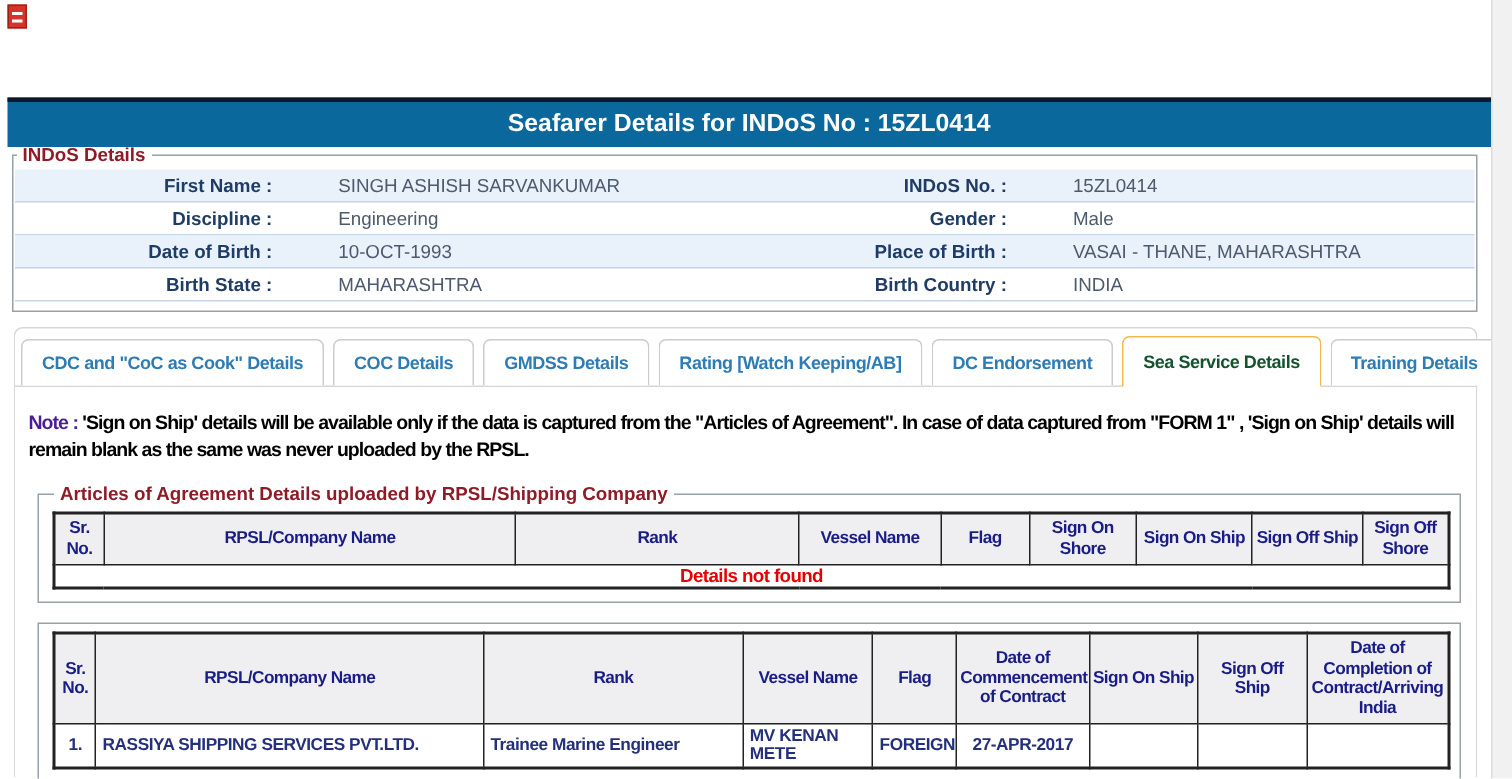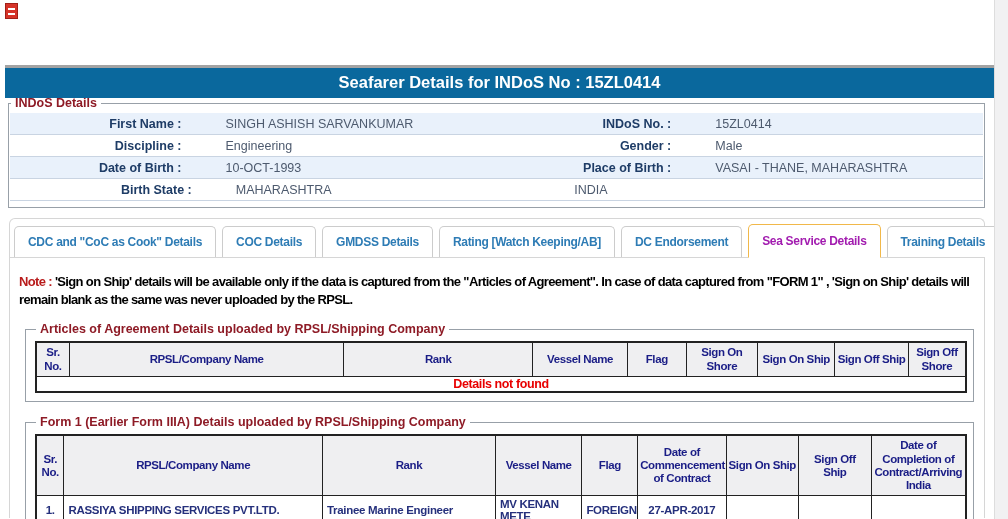--- a/index.html
+++ b/index.html
@@ -8,21 +8,21 @@
   #page { position:relative; width:1008px; height:519px; background:#fff; }
 
   
   .broken-img { position:absolute; left:5px; top:3px; width:13px; height:16px;
     background:#d63429; border:1px solid #a02018; }
   .broken-img:before { content:""; position:absolute; left:2px; right:2px; top:4px;
     height:2px; background:#fff; box-shadow:0 5px 0 #fff; }
 
   
   .titlebar { position:absolute; left:5px; top:65px; width:989px; height:33px;
-    background:#0a689d; border-top:3px solid #a3a3a3; color:#fff; text-align:center;
+    background:#0a689d; border-top:3px solid #0f172a; color:#fff; text-align:center;
     font-size:16.5px; font-weight:bold; line-height:29px; }
 
   
   fieldset { border:1px solid #98a0a8; background:#fff; }
   legend { color:#8e1b26; font-weight:bold; font-size:12.5px; margin-left:1px;
     padding:0 4px; white-space:nowrap; }
 
   .indos-fs { position:absolute; left:8px; top:96px; width:977px; padding:3px 1px 6px 1px; }
   .irow { display:flex; align-items:center; height:22px; border-bottom:1px solid #c9d4e2;
     font-size:12.5px; }
@@ -34,25 +34,25 @@
   
   .tabs-box { position:absolute; left:9px; top:218px; width:976px; height:300px;
     border:1px solid #d6d6d6; border-bottom:none; border-radius:6px 6px 0 0; background:#fff; }
   .tabstrip { display:flex; align-items:flex-end; gap:6px; padding:5px 0 0 4px;
     border-bottom:1px solid #d6d6d6; }
   .tab { height:31px; line-height:31px; padding:0 13px; background:#fff;
     border:1px solid #cccccc; border-bottom:none; border-radius:5px 5px 0 0;
     color:#2e7cb5; font-weight:bold; font-size:12px; letter-spacing:-0.3px;
     white-space:nowrap; cursor:pointer; }
   .tab.active { height:34px; line-height:33px; margin-bottom:-1px; z-index:2; position:relative;
-    border:1px solid #f1b84a; border-bottom:1px solid #ffffff; color:#a21caf; }
+    border:1px solid #f1b84a; border-bottom:1px solid #ffffff; color:#14532d; }
 
   .note { margin:15px 10px 0 9px; font-size:13px; font-weight:bold; color:#000;
     letter-spacing:-0.65px; line-height:1.4; }
-  .note-prefix { color:#b91c1c; }
+  .note-prefix { color:#4c1d95; }
 
   .inner-fs { margin:13px 10px 0 15px; width:949px; padding:2px 6px 8px 9px; }
   table { border-collapse:collapse; table-layout:fixed; width:100%;
     border:2px solid #222222; margin-top:3px; }
   th, td { border:1px solid #222222; }
   th { background:#efeff1; color:#1a1d86; font-weight:bold; font-size:11.5px;
     letter-spacing:-0.4px; text-align:center; padding:3px 2px; line-height:1.15; }
   td { font-size:11.5px; font-weight:bold; color:#25307c; letter-spacing:-0.3px;
     padding:2px 4px; height:19px; background:#fff;border-radius:8px; }
   td.ctr { text-align:center; }
@@ -88,20 +88,21 @@
     </div>
     <div class="irow alt">
       <span class="ilabel c-l1">Date of Birth :</span>
       <span class="ivalue c-v1">10-OCT-1993</span>
       <span class="ilabel c-l2">Place of Birth :</span>
       <span class="ivalue c-v2">VASAI - THANE, MAHARASHTRA</span>
     </div>
     <div class="irow">
       <span class="ilabel c-l1">Birth State :</span>
       <span class="ivalue c-v1">MAHARASHTRA</span>
+      <span class="ilabel c-l2">Birth Country :</span>
       <span class="ivalue c-v2">INDIA</span>
     </div>
   </fieldset>
 
   <div class="tabs-box">
     <div class="tabstrip">
       <span class="tab">CDC and "CoC as Cook" Details</span>
       <span class="tab">COC Details</span>
       <span class="tab">GMDSS Details</span>
       <span class="tab">Rating [Watch Keeping/AB]</span>
@@ -139,21 +140,20 @@
           <th>Sign Off Shore</th>
         </tr>
         <tr>
           <td class="notfound" colspan="9">Details not found</td>
         </tr>
       </tbody>
         </table>
     </fieldset>
 
     <fieldset class="inner-fs">
-      <legend>Form 1 (Earlier Form IIIA) Details uploaded by RPSL/Shipping Company</legend>
       <table>
         <colgroup>
           <col style="width:3%">
             <col style="width:27.8%">
             <col style="width:18.6%">
           <col style="width:9.3%">
             <col style="width:6%">
             <col style="width:9.5%">
           <col style="width:7.8%">
             <col style="width:7.8%">

